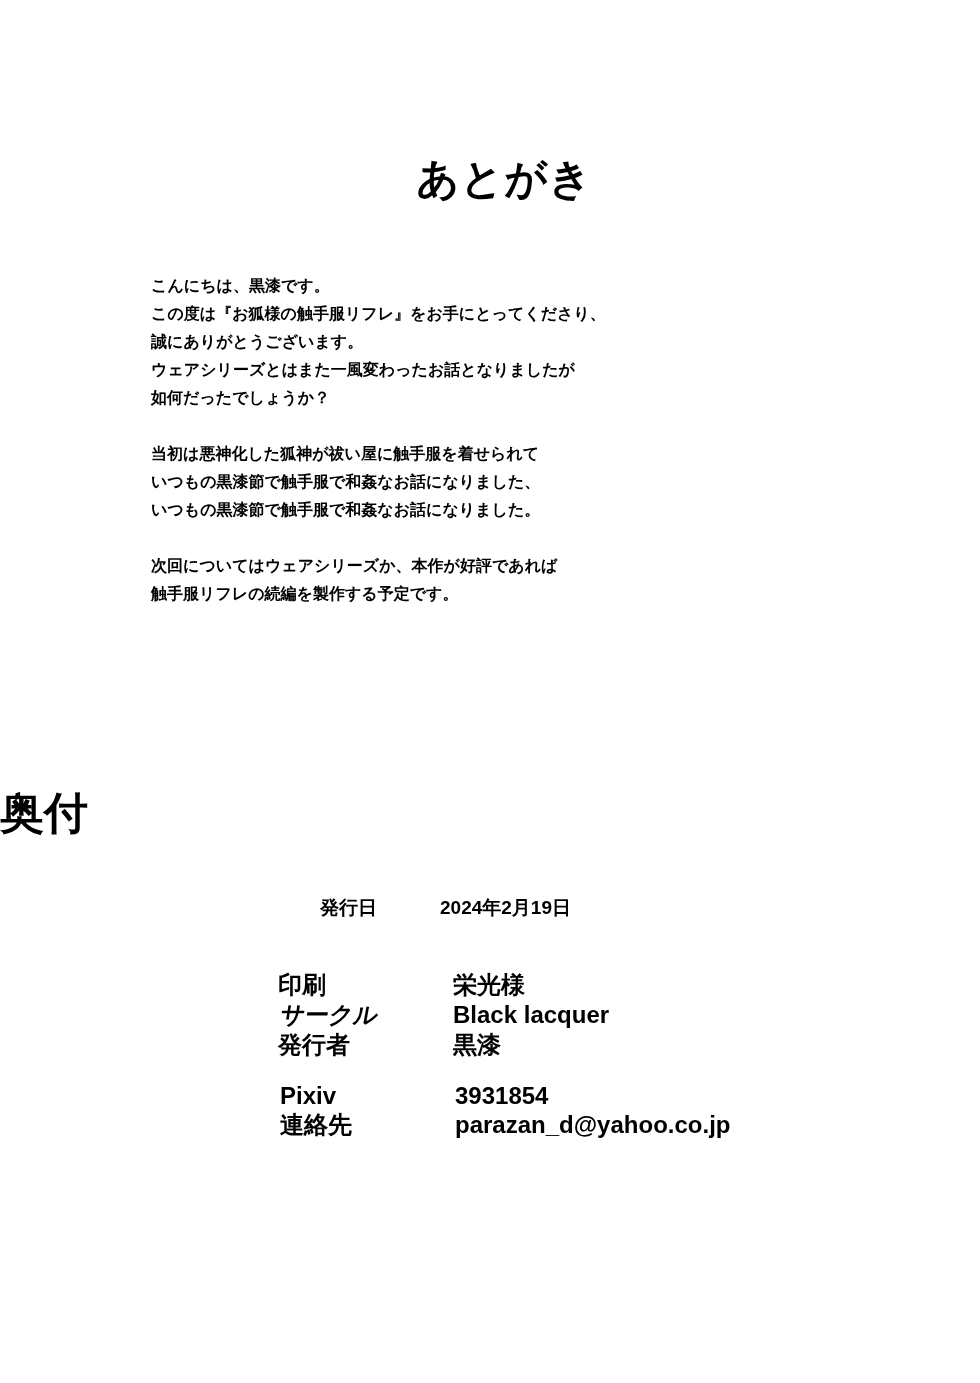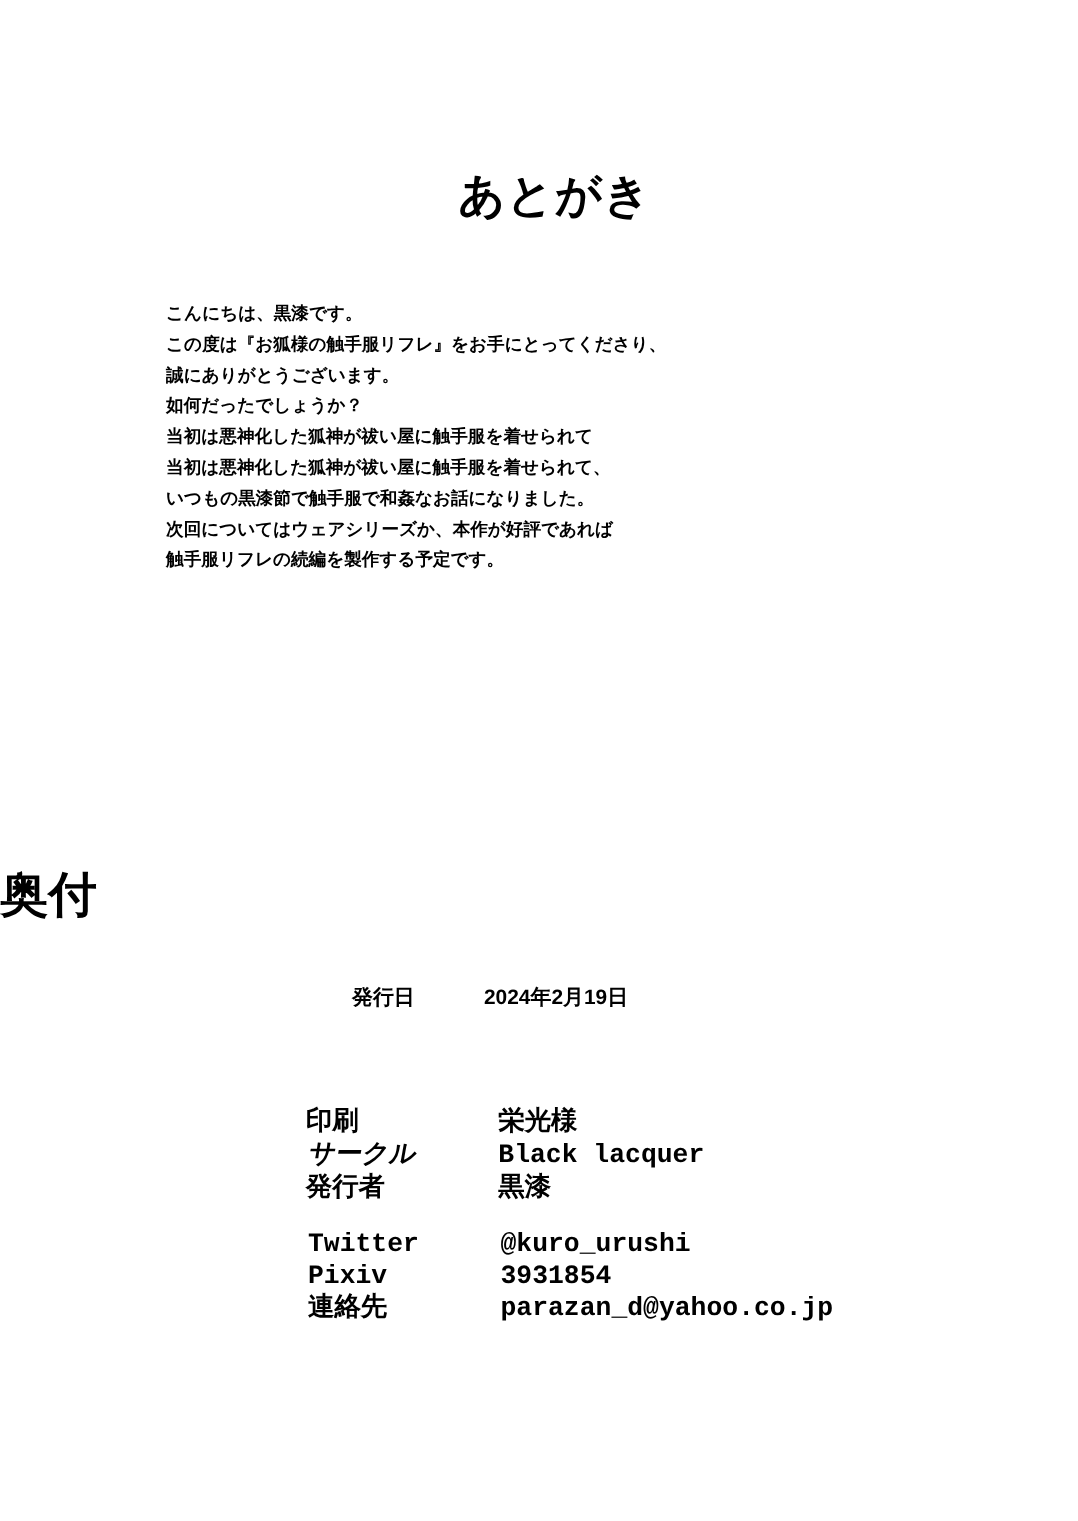--- a/index.html
+++ b/index.html
@@ -32,21 +32,21 @@
   .afterword-body {
     position: absolute;
     left: 151px; top: 272px;
     font-family: "Liberation Serif", "DejaVu Serif", serif;
     font-weight: 700;
     font-size: 16px;
     line-height: 28px;
     letter-spacing: 0px;
   }
   .afterword-body p { margin: 0; }
-  .afterword-body p + p { }
+  .afterword-body p + p { margin-top: 28px; }
   .ln { display: block; white-space: nowrap; }
 
   
   .okuzuke-title {
     position: absolute;
     top: 792px; left: 0; right: 0;
     margin: 0;
     text-align: left;
     font-family: Liberation Serif, serif;
     font-weight: 700;
@@ -59,25 +59,24 @@
     font-family: "Liberation Sans", "DejaVu Sans", sans-serif;
     font-weight: 700;
     font-size: 19px;
     line-height: 35px;
     white-space: nowrap;
   }
   .date-row .dlabel { display: inline-block; width: 120px; }
 
   .info {
     position: absolute;
-    font-family: Liberation Mono, monospace;
+    font-family: Liberation Sans, sans-serif;
     font-weight: 700;
     font-size: 24px;
     white-space: nowrap;
-    margin-top: 36px;
   }
   .info-1 { left: 278px; top: 970px; }
   .info-1 .row { height: 30px; line-height: 30px; }
   .info-2 { left: 280px; top: 1081px; }
   .info-2 .row { height: 29px; line-height: 29px; }
   .info .label { display: inline-block; width: 175px; }
   .slant { display: inline-block; transform: skewX(-10deg); transform-origin: left bottom; }
 
   .notices {
     position: absolute;
@@ -100,25 +99,26 @@
 
 <div class="page">
 
   <h1 class="atogaki-title">あとがき</h1>
 
   <div class="afterword-body">
     <p>
       <span class="ln">こんにちは、黒漆です。</span>
       <span class="ln">この度は『お狐様の触手服リフレ』をお手にとってくださり、</span>
       <span class="ln">誠にありがとうございます。</span>
+      <span class="ln">ウェアシリーズとはまた一風変わったお話となりましたが</span>
       <span class="ln">如何だったでしょうか？</span>
     </p>
     <p>
       <span class="ln">当初は悪神化した狐神が祓い屋に触手服を着せられて</span>
-      <span class="ln">当初は悪神化した狐神が祓い屋に触手服を着せられて、</span>
+      <span class="ln">いつもの黒漆節で触手服で和姦なお話になりました、</span>
       <span class="ln">いつもの黒漆節で触手服で和姦なお話になりました。</span>
     </p>
     <p>
       <span class="ln">次回についてはウェアシリーズか、本作が好評であれば</span>
       <span class="ln">触手服リフレの続編を製作する予定です。</span>
     </p>
   </div>
 
   <h2 class="okuzuke-title">奥付</h2>
 
@@ -133,23 +133,20 @@
     <div class="row">
       <span class="label"><span class="slant">サークル</span></span><span class="value">Black lacquer</span>
     </div>
     <div class="row">
       <span class="label">発行者</span><span class="value">黒漆</span>
     </div>
   </div>
 
   <div class="info info-2">
     <div class="row">
-      <span class="label">Twitter</span><span class="value">@kuro_urushi</span>
-    </div>
-    <div class="row">
       <span class="label">Pixiv</span><span class="value">3931854</span>
     </div>
     <div class="row">
       <span class="label">連絡先</span><span class="value">parazan_d@yahoo.co.jp</span>
     </div>
   </div>
 
 
 </div>
 

